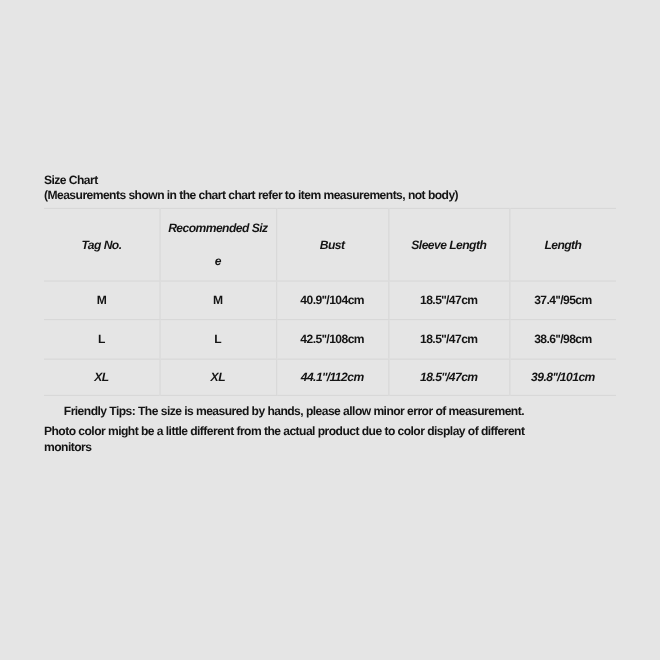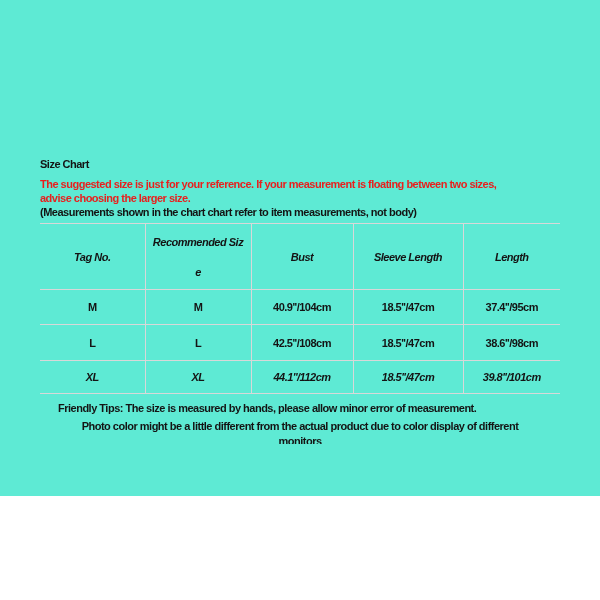--- a/index.html
+++ b/index.html
@@ -1,20 +1,20 @@
 <!DOCTYPE html>
 <html><head>
 <meta charset="utf-8">
 <style>
   html, body { margin: 0; padding: 0; background: #ffffff; }
   .canvas {
     position: relative;
     width: 600px;
-    height: 496px;
-    background: #5eead4;
+    height: 600px;
+    background: #e5e5e5;
     overflow: hidden;
     font-family: "Liberation Sans", sans-serif;
     font-weight: 700;
     font-size: 11px;
     letter-spacing: -0.5px;
     color: #141414;
   }
   .content {
     position: absolute;
     left: 40px;
@@ -48,35 +48,31 @@
   }
   th:first-child, td:first-child { border-left: none; }
   thead th { height: 65px; vertical-align: middle; border-bottom: 1px solid #d8d8d8; font-style: italic; }
   .hl { display: block; line-height: 30px; }
   tbody td { border-bottom: 1px solid #d8d8d8; vertical-align: middle; }
   tbody tr:last-child td { border-bottom: none; font-style: italic; }
   tr.r0 td { height: 34px; }
   tr.r1 td { height: 35px; }
   tr.r2 td { height: 32px; }
   .tips { margin-top: 7px; line-height: 14px; white-space: nowrap; padding-left: 18px; }
-  .photo { margin-top: 4px; text-align: center; }
+  .photo { margin-top: 4px; }
   .photo .line { line-height: 15px; white-space: nowrap; }
 </style>
 </head>
 <body>
 
 <div class="canvas">
   <div class="content">
 
     <div class="title">Size Chart</div>
 
-    <div class="alert">
-      <div class="line">The suggested size is just for your reference. If your measurement is floating between two sizes,</div>
-      <div class="line">advise choosing the larger size.</div>
-    </div>
 
     <div class="note">(Measurements shown in the chart chart refer to item measurements, not body)</div>
 
     <table class="size-table">
       <colgroup>
         <col class="c0">
           <col class="c1">
           <col class="c2">
           <col class="c3">
           <col class="c4">

